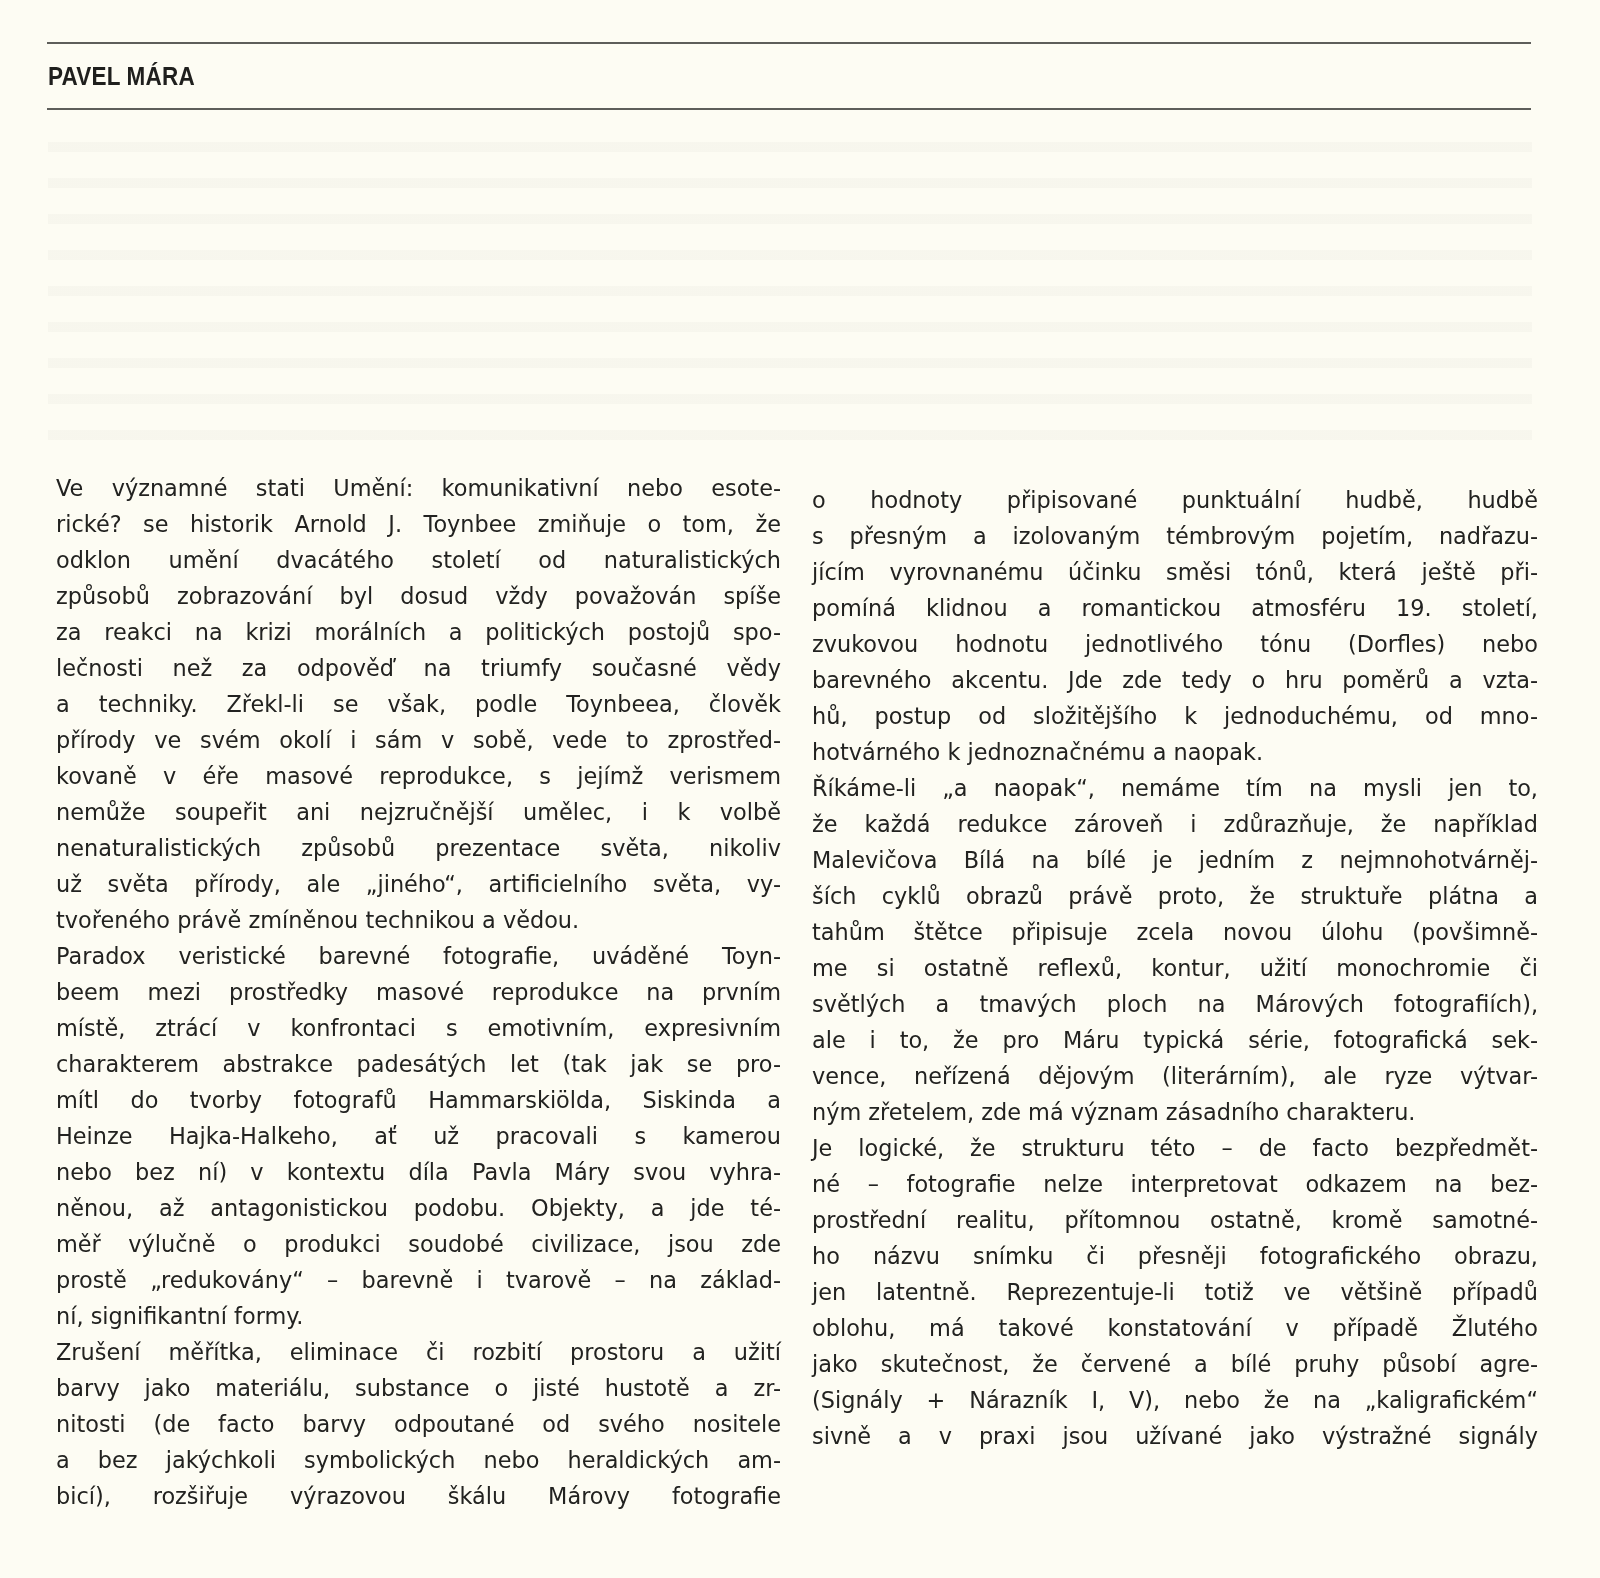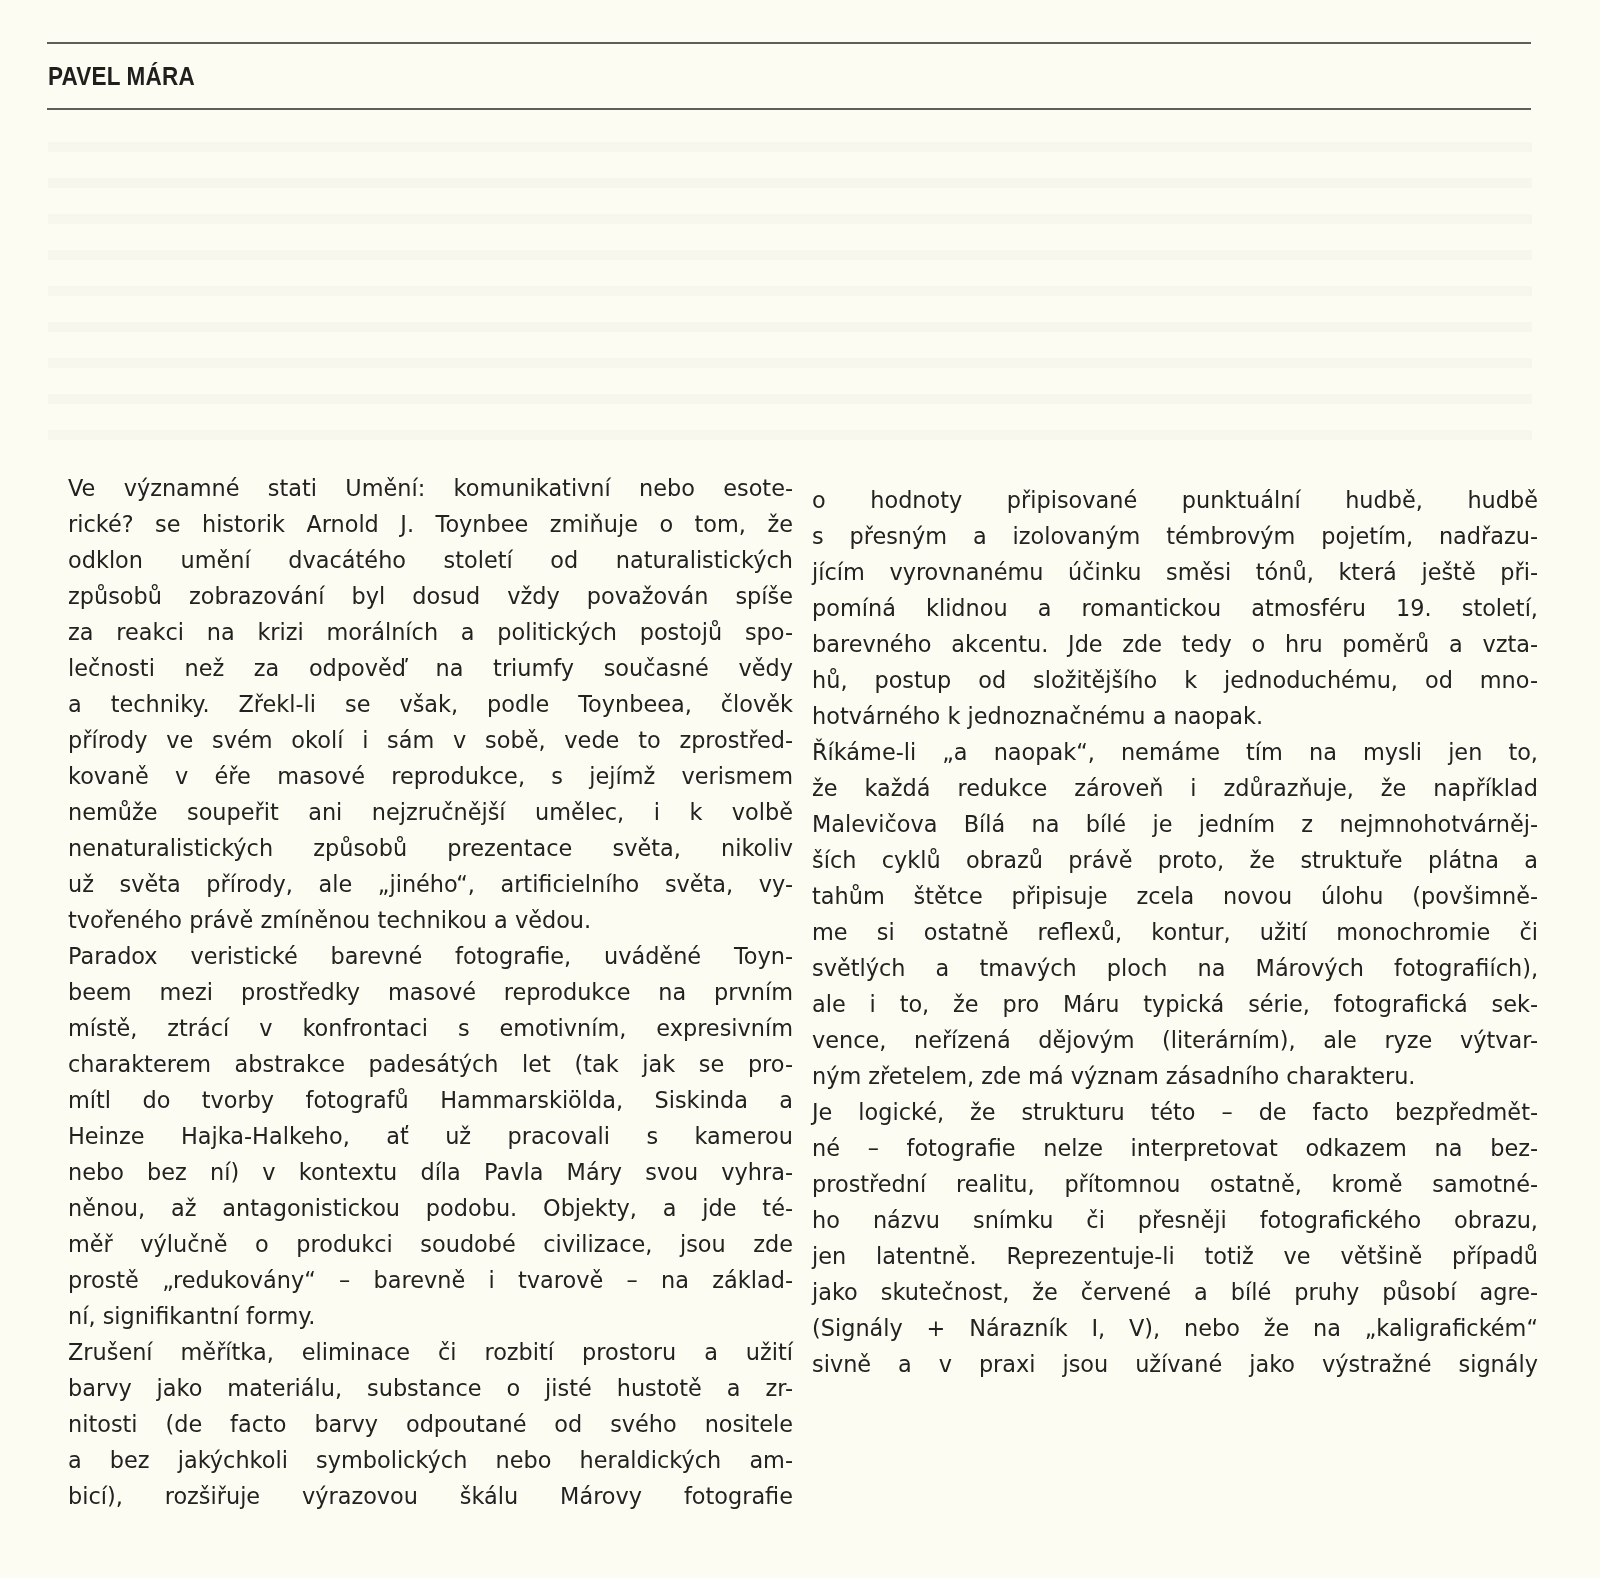--- a/index.html
+++ b/index.html
@@ -50,21 +50,21 @@
   .col {
     position: absolute;
     top: 470px;
     width: 725px;
     font-family: "DejaVu Sans", sans-serif;
     font-size: 22.4px;
     line-height: 36px;
     text-align: justify;
     color: #222220;
   }
-  .col.left { left: 68px; }
+  .col.left { left: 56px; }
   .col.right { left: 812px; width: 726px; margin-top: 12px; }
   .col p {
     margin: 0;
     hyphens: manual;
   }
   .line {
     display: block;
     text-align-last: justify;
     white-space: nowrap;
     height: 36px;
@@ -119,20 +119,21 @@
         <span class="line">a bez jakýchkoli symbolických nebo heraldických am-</span>
         <span class="line">bicí), rozšiřuje výrazovou škálu Márovy fotografie</span>
       </p>
     </div>
   <div class="col right" id="col-right">
       <p>
         <span class="line">o hodnoty připisované punktuální hudbě, hudbě</span>
         <span class="line">s přesným a izolovaným témbrovým pojetím, nadřazu-</span>
         <span class="line">jícím vyrovnanému účinku směsi tónů, která ještě při-</span>
         <span class="line">pomíná klidnou a romantickou atmosféru 19. století,</span>
+        <span class="line">zvukovou hodnotu jednotlivého tónu (Dorfles) nebo</span>
         <span class="line">barevného akcentu. Jde zde tedy o hru poměrů a vzta-</span>
         <span class="line">hů, postup od složitějšího k jednoduchému, od mno-</span>
         <span class="line last">hotvárného k jednoznačnému a naopak.</span>
       </p>
       <p>
         <span class="line">Říkáme-li „a naopak“, nemáme tím na mysli jen to,</span>
         <span class="line">že každá redukce zároveň i zdůrazňuje, že například</span>
         <span class="line">Malevičova Bílá na bílé je jedním z nejmnohotvárněj-</span>
         <span class="line">ších cyklů obrazů právě proto, že struktuře plátna a</span>
         <span class="line">tahům štětce připisuje zcela novou úlohu (povšimně-</span>
@@ -141,18 +142,19 @@
         <span class="line">ale i to, že pro Máru typická série, fotografická sek-</span>
         <span class="line">vence, neřízená dějovým (literárním), ale ryze výtvar-</span>
         <span class="line last">ným zřetelem, zde má význam zásadního charakteru.</span>
       </p>
       <p>
         <span class="line">Je logické, že strukturu této – de facto bezpředmět-</span>
         <span class="line">né – fotografie nelze interpretovat odkazem na bez-</span>
         <span class="line">prostřední realitu, přítomnou ostatně, kromě samotné-</span>
         <span class="line">ho názvu snímku či přesněji fotografického obrazu,</span>
         <span class="line">jen latentně. Reprezentuje-li totiž ve většině případů</span>
+        <span class="line">oblohu, má takové konstatování v případě Žlutého</span>
         <span class="line">jako skutečnost, že červené a bílé pruhy působí agre-</span>
         <span class="line">(Signály + Nárazník I, V), nebo že na „kaligrafickém“</span>
         <span class="line">sivně a v praxi jsou užívané jako výstražné signály</span>
       </p>
     </div>
 </div>
 
 </body></html>

